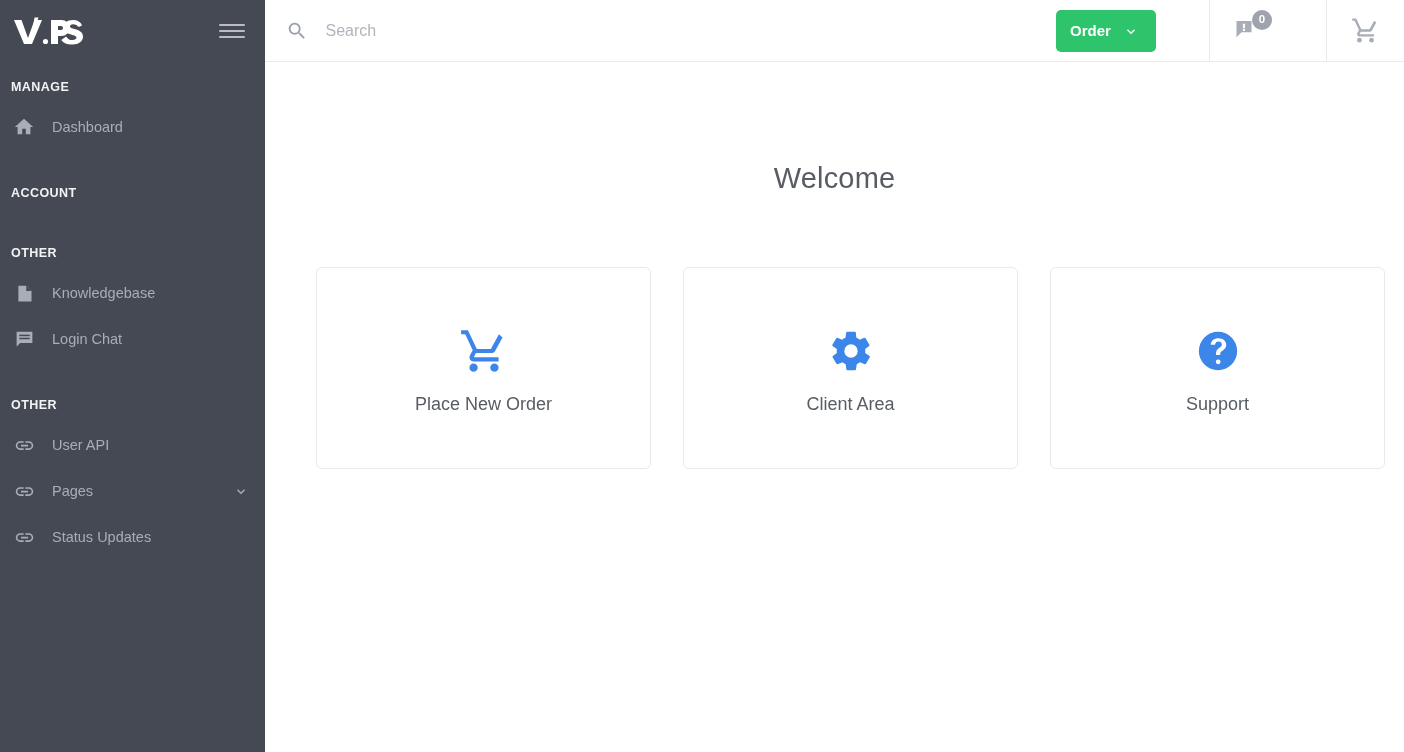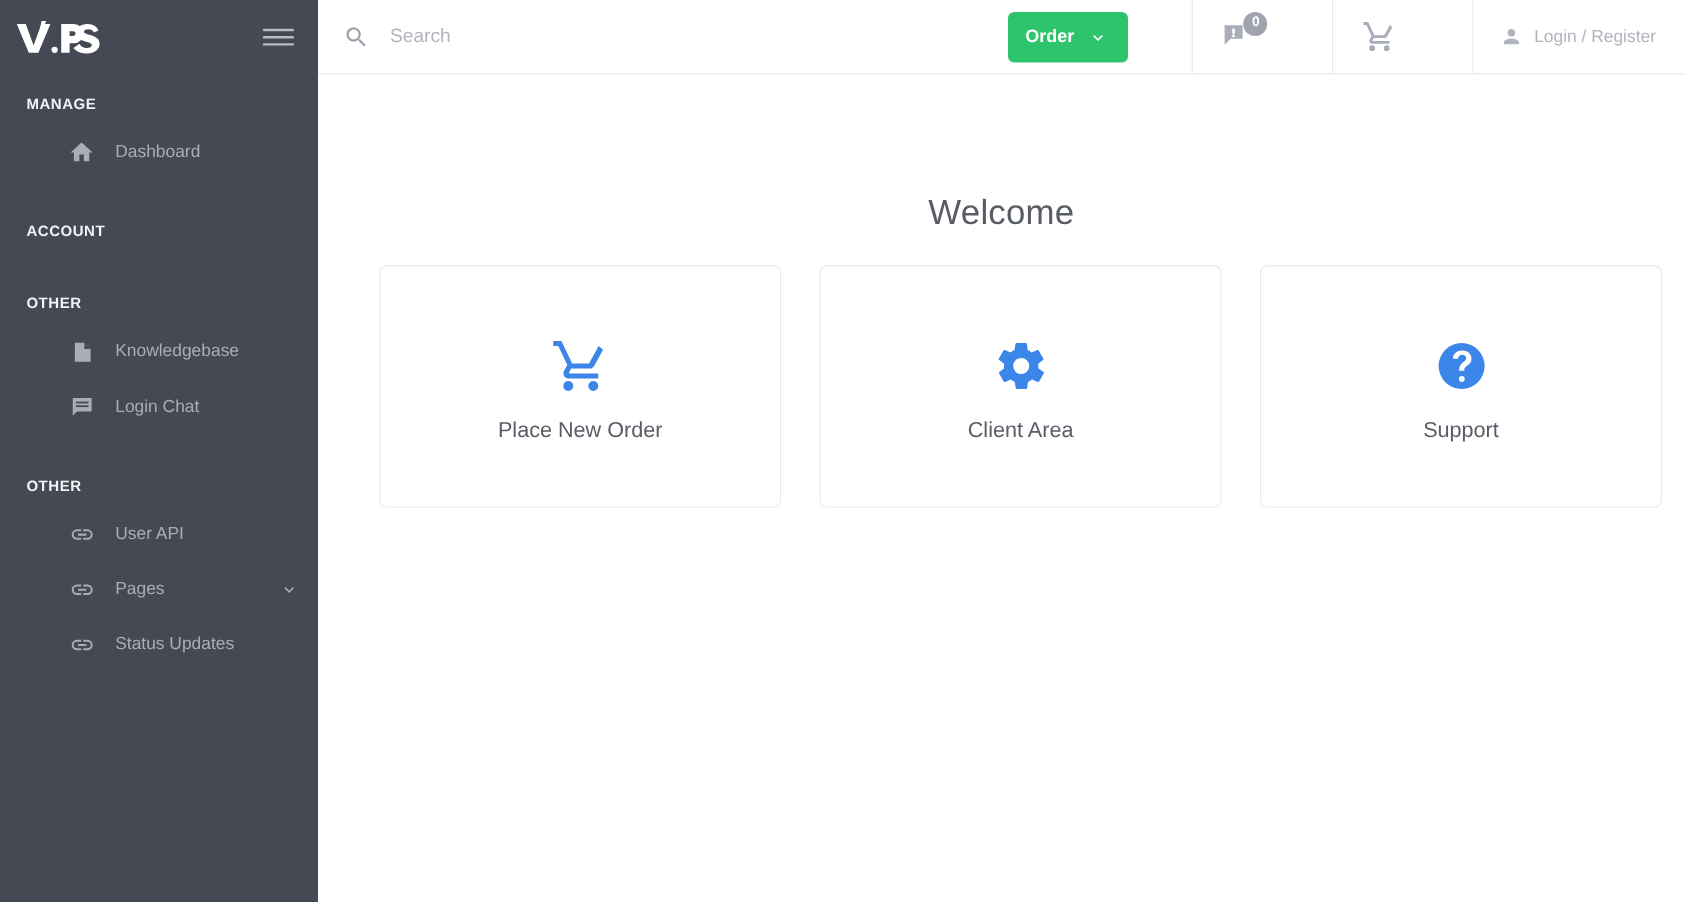--- a/index.html
+++ b/index.html
@@ -39,33 +39,32 @@
     display: block; height: 2px; width: 26px;
     background: #b9bcc4; border-radius: 1px;
   }
   .nav { padding-top: 18px; }
   .nav-section-title {
     color: #f2f3f5;
     font-size: 12.5px;
     font-weight: bold;
     letter-spacing: .45px;
     padding: 0 0 0 10px;
-    margin: 18px 0 10px 12px;
+    margin: 18px 0 10px 1px;
   }
   .nav-section-title.first { margin-top: 0; }
   .nav-item {
     display: flex; align-items: center;
     height: 46px;
     padding: 0 16px 0 10px;
     color: #a9adb7;
     font-size: 14.5px;
     cursor: pointer;
     text-decoration: none;
     position: relative;
-    margin-left: 44px;
   }
   .nav-icon {
     width: 28px; height: 24px;
     flex: 0 0 28px;
     display: flex; align-items: center; justify-content: center;
     margin-right: 14px;
   }
   .nav-icon svg { fill: #a9adb7; }
   .nav-label { flex: 1 1 auto; line-height: 1; }
   .nav-caret { width: 16px; height: 16px; display: flex; align-items: center; justify-content: center; }
@@ -175,21 +174,21 @@
     color: #585c64;
     font-size: 29px;
     font-weight: normal;
     margin-top: 100px;
     margin-bottom: 0;
     letter-spacing: .2px;
   }
   .cards {
     display: flex;
     gap: 32px;
-    margin-top: 26px;
+    margin-top: 72px;
     padding-left: 32px;
   }
   .card {
     flex: 1 1 0;
     height: 202px;
     background: #ffffff;
     border: 1px solid #e8eaee;
     border-radius: 6px;
     display: flex; flex-direction: column;
     align-items: center; justify-content: center;
@@ -342,26 +341,20 @@
         </svg>
         <span class="badge">0</span>
       </div>
 
       <div class="icon-cell">
         <svg width="29" height="29" viewBox="0 0 24 24">
           <path d="M7 18a2 2 0 1 0 0 4 2 2 0 0 0 0-4zm10 0a2 2 0 1 0 0 4 2 2 0 0 0 0-4zM7.2 14.8l.03-.1.9-1.7h7.45c.75 0 1.41-.41 1.75-1.03l3.58-6.49L19.16 4h-.01l-1.1 2-2.76 5H8.53l-.13-.27L6.16 6l-.95-2-.94-2H1v2h2l3.6 7.59-1.35 2.44A1.99 1.99 0 0 0 7 17h12v-2H7.42a.25.25 0 0 1-.22-.2z"></path>
         </svg>
       </div>
 
-      <div class="login-cell">
-        <svg width="19" height="19" viewBox="0 0 24 24">
-          <path d="M12 12a4 4 0 1 0 0-8 4 4 0 0 0 0 8zm0 2c-3.3 0-8 1.7-8 4v2h16v-2c0-2.3-4.7-4-8-4z"></path>
-        </svg>
-        <span>Login / Register</span>
-      </div>
 
     </header>
 
     <div class="content">
       <h1 class="welcome">Welcome</h1>
 
       <div class="cards">
 
         <a class="card">
           <span class="card-icon">

